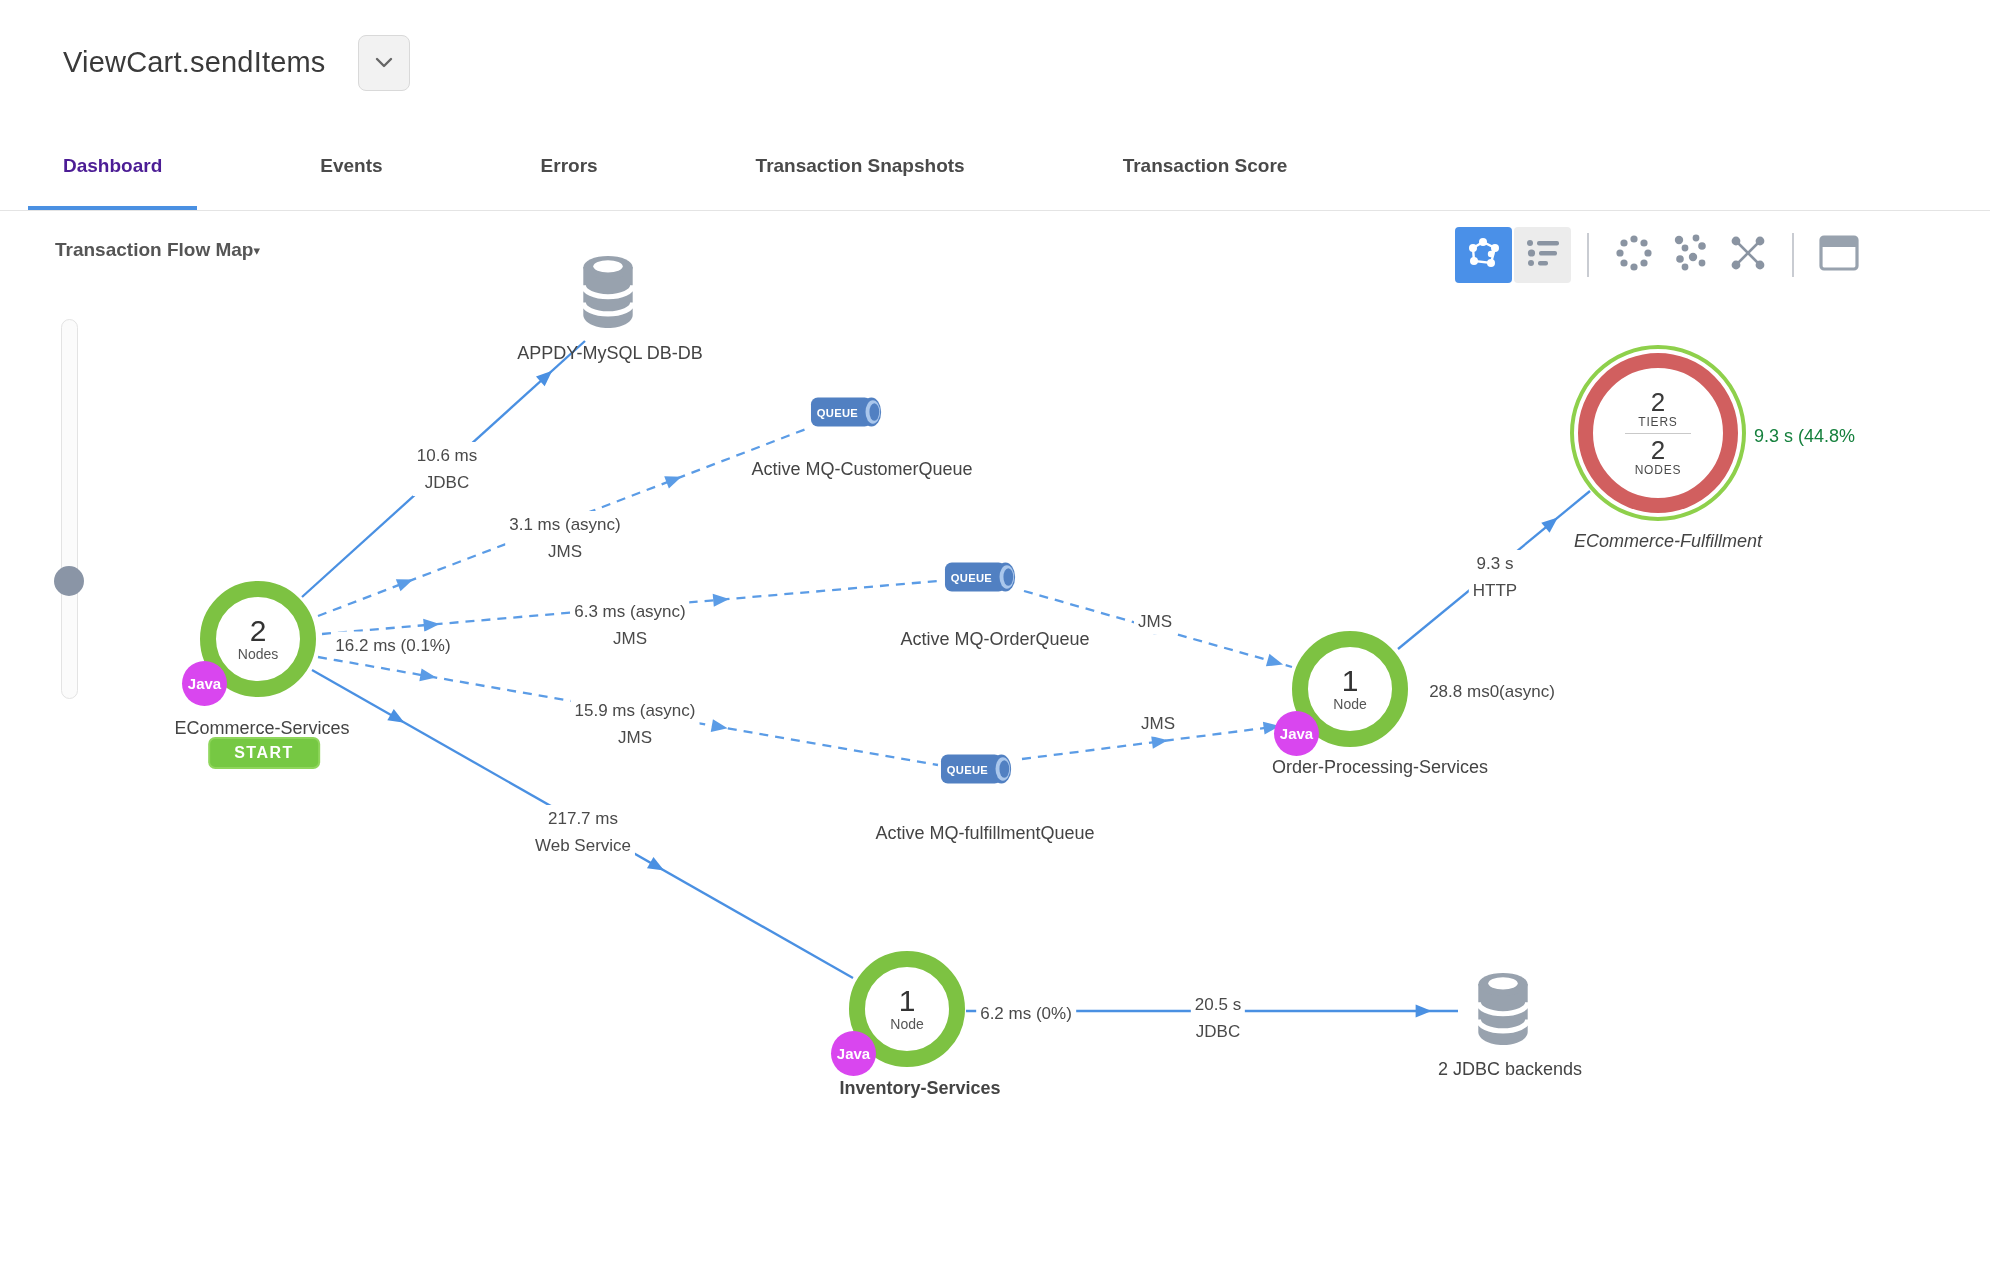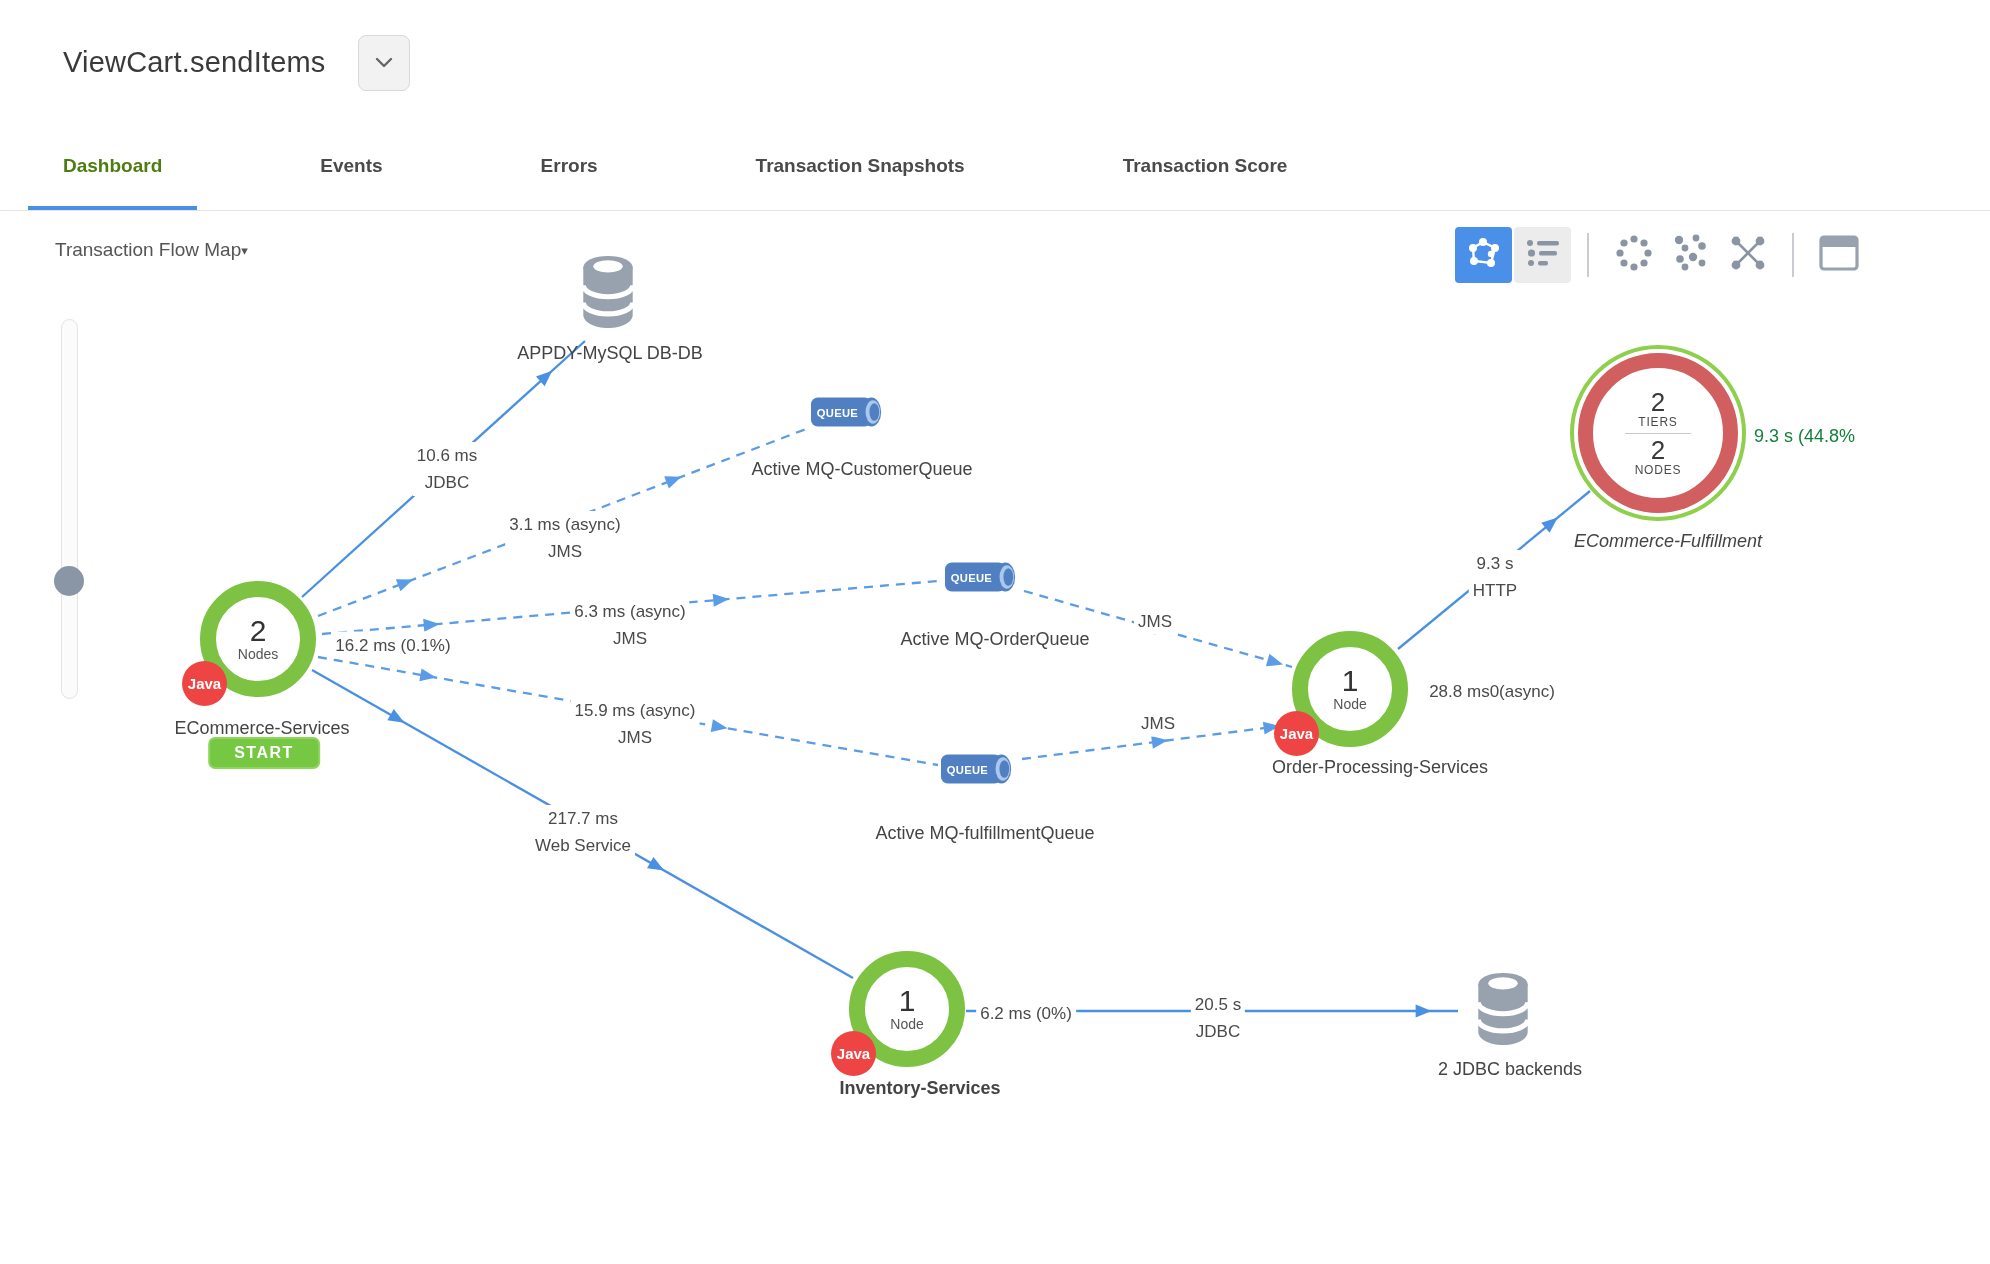--- a/index.html
+++ b/index.html
@@ -10,24 +10,24 @@
   }
   
   .header{height:125px;display:flex;align-items:center;}
   .page-title{margin-left:63px;font-size:29px;font-weight:500;color:#3a3a3a;letter-spacing:.2px;}
   .dd-btn{margin-left:32px;width:50px;height:54px;border:1px solid #d9d9d9;border-radius:8px;
     background:#f2f2f2;display:flex;align-items:center;justify-content:center;cursor:pointer;}
   
   .tabs{height:85px;display:flex;align-items:stretch;padding-left:28px;gap:88px;border-bottom:1px solid #e4e4e4;}
   .tab{display:flex;align-items:center;padding:0 35px;font-size:19px;font-weight:600;color:#4a4a4a;
     border-bottom:4px solid transparent;box-sizing:border-box;cursor:pointer;white-space:nowrap;}
-  .tab.active{color:#4d7c0f;border-bottom-color:#4a90e2;}
+  .tab.active{color:#4c1d95;border-bottom-color:#4a90e2;}
   
   .map{position:relative;width:1990px;height:1054px;}
-  .flowmap-select{position:absolute;left:55px;top:28px;font-size:19px;color:#555;display:flex;align-items:center;gap:0;cursor:pointer;}
+  .flowmap-select{position:absolute;left:55px;top:28px;font-size:19px;color:#555;display:flex;align-items:center;gap:0;cursor:pointer;font-weight:bold;}
   .caret{font-size:13px;color:#555;}
   
   .toolbar{position:absolute;left:1455px;top:16px;display:flex;align-items:center;}
   .tb-btn{width:57px;height:56px;border-radius:4px;display:flex;align-items:center;justify-content:center;cursor:pointer;}
   .tb-btn.blue{background:#4a90e8;}
   .tb-btn.gray{background:#ececec;margin-left:2px;}
   .tb-btn.plain{background:transparent;}
   .tb-sep{width:2px;height:44px;background:#c9ccd2;margin:0 16px;}
   
   .slider-track{position:absolute;left:61px;top:108px;width:15px;height:378px;background:#fbfbfb;
@@ -39,21 +39,21 @@
   
   .edge-label{position:absolute;transform:translate(-50%,-50%);z-index:2;text-align:center;
     font-size:17px;line-height:27px;color:#4a4a4a;background:#fff;padding:0 4px;white-space:nowrap;}
   
   .node{position:absolute;transform:translate(-50%,-50%);z-index:3;}
   .tier-ring{width:84px;height:84px;border:16px solid #7dc242;border-radius:50%;background:#fff;
     display:flex;flex-direction:column;align-items:center;justify-content:center;position:relative;}
   .tier-count{font-size:30px;color:#333;line-height:30px;}
   .tier-sub{font-size:14px;color:#555;line-height:16px;}
   .java-badge{position:absolute;left:-34px;top:64px;width:45px;height:45px;border-radius:50%;
-    background:#ef4444;color:#fff;font-size:15px;font-weight:bold;display:flex;align-items:center;justify-content:center;}
+    background:#d946ef;color:#fff;font-size:15px;font-weight:bold;display:flex;align-items:center;justify-content:center;}
   .dual-ring{width:160px;height:160px;border:4px solid #8ed04b;border-radius:50%;background:#fff;
     padding:4px;box-sizing:content-box;}
   .red-ring{width:130px;height:130px;border:15px solid #d15f5f;border-radius:50%;background:#fff;
     display:flex;flex-direction:column;align-items:center;justify-content:center;}
   .dr-num{font-size:26px;line-height:26px;color:#3a3a3a;}
   .dr-sub{font-size:12px;letter-spacing:.8px;color:#4a4a4a;line-height:15px;}
   .dr-div{width:66px;border-top:1px solid #c9c9c9;margin:3px 0;}
   .node-label{position:absolute;transform:translate(-50%,-50%);z-index:3;font-size:18px;color:#444;white-space:nowrap;}
   .side-label{position:absolute;transform:translate(0,-50%);z-index:3;font-size:18px;color:#15803d;white-space:nowrap;}
   .start-badge{position:absolute;transform:translate(-50%,-50%);z-index:4;background:#76c843;border:2px solid #8fd65c;

